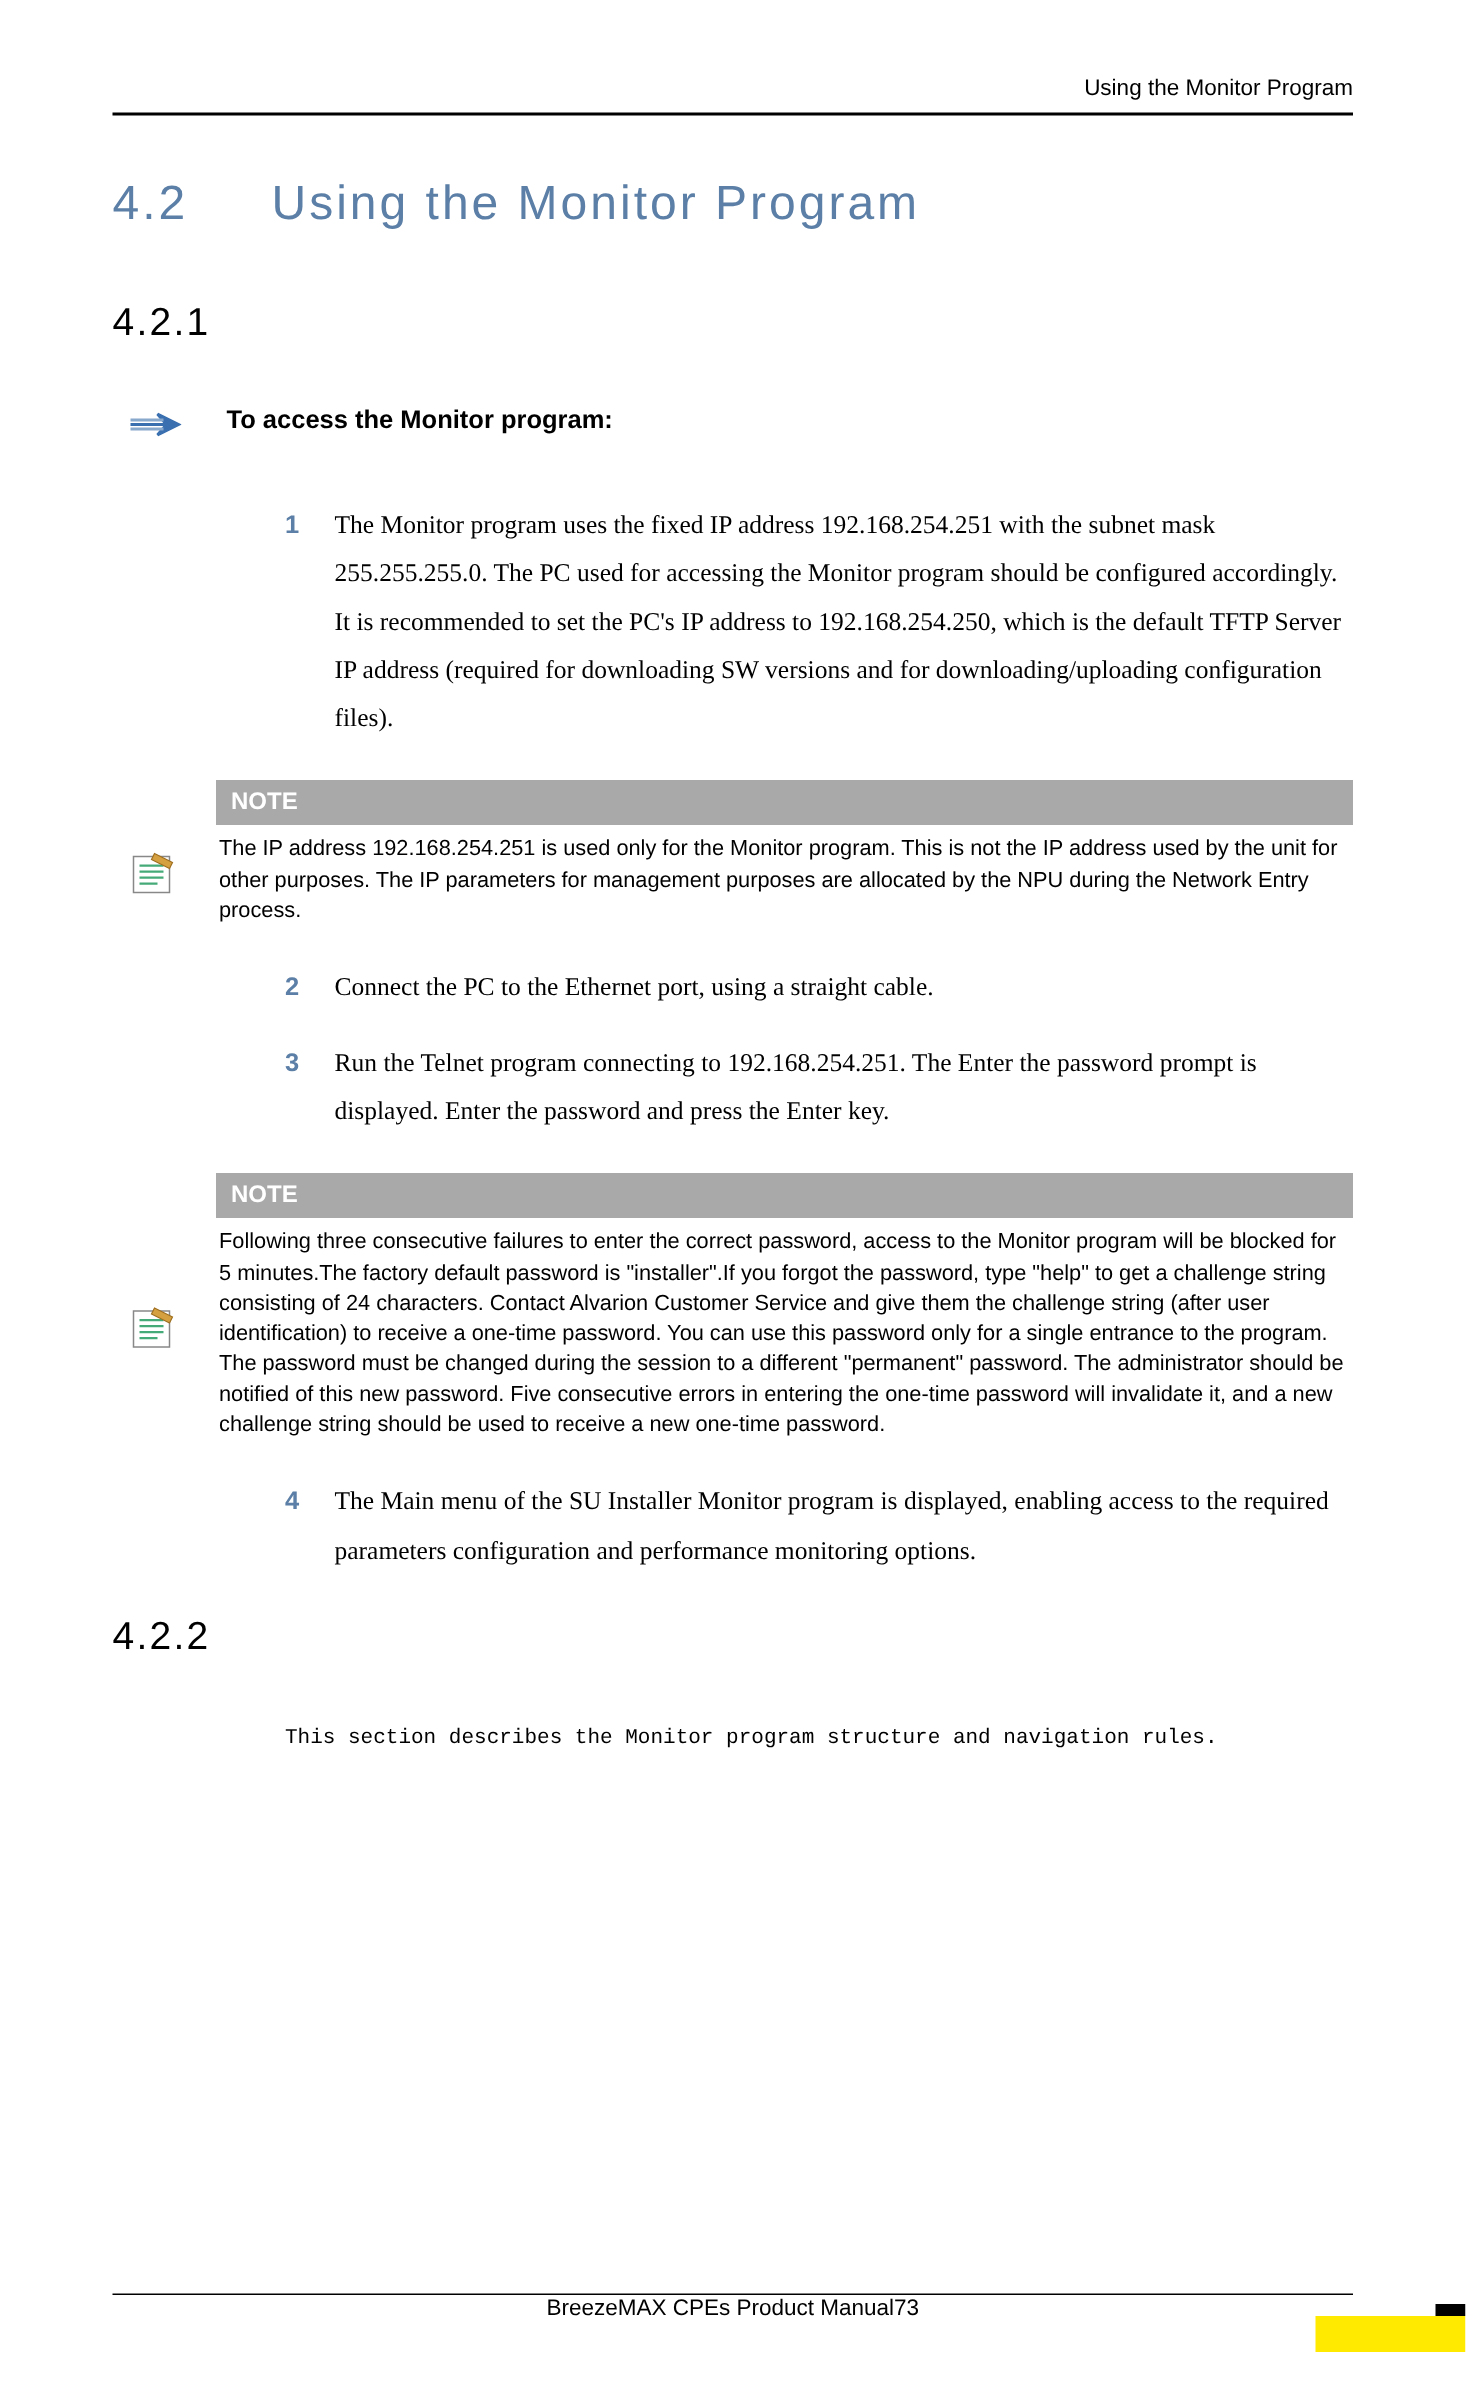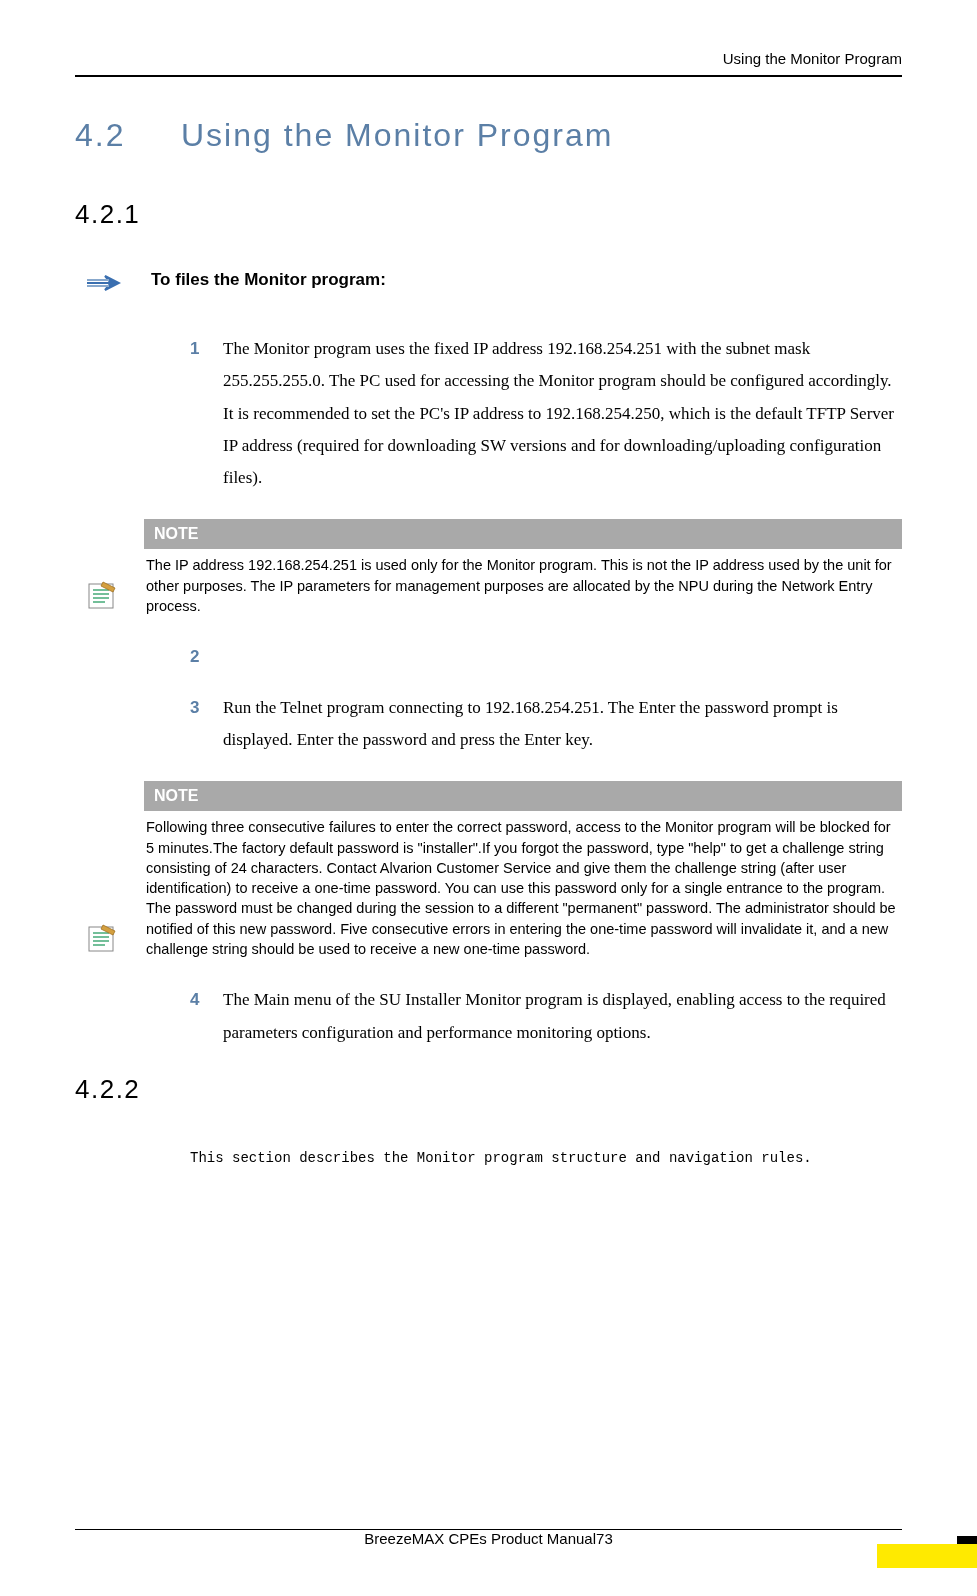--- a/index.html
+++ b/index.html
@@ -84,21 +84,21 @@
       font-weight: bold;
       font-size: 17px;
       min-width: 18px;
     }
     .step-text {
       font-family: Georgia, 'Times New Roman', serif;
     }
     .note-block {
       display: flex;
       gap: 25px;
-      align-items: flex-end;
+      align-items: center;
       margin: 20px 0 25px 0;
       padding-left: 10px;
     }
     .note-icon {
       flex-shrink: 0;
       margin-top: 32px;
     }
     .note-content {
       flex: 1;
     }
@@ -170,21 +170,21 @@
 </h2>
 
 <div class="access-row">
   <span class="arrow-icon">
     <svg width="36" height="22" viewBox="0 0 36 22">
       <path d="M 2 11 L 26 11 L 20 4 L 34 11 L 20 18 L 26 11" fill="#3a6fb0" stroke="#3a6fb0" stroke-width="2"></path>
       <path d="M 2 8 L 24 8 L 2 8" stroke="#88a8cc" stroke-width="2"></path>
       <path d="M 2 14 L 24 14" stroke="#88a8cc" stroke-width="2"></path>
     </svg>
   </span>
-  <span class="access-title">To files the Monitor program:</span>
+  <span class="access-title">To access the Monitor program:</span>
 </div>
 
 <ol class="step-list">
   <li class="step-item">
     <span class="step-num">1</span>
     <span class="step-text">The Monitor program uses the fixed IP address 192.168.254.251 with the subnet mask 255.255.255.0. The PC used for accessing the Monitor program should be configured accordingly. It is recommended to set the PC's IP address to 192.168.254.250, which is the default TFTP Server IP address (required for downloading SW versions and for downloading/uploading configuration files).</span>
   </li>
 </ol>
 
 <div class="note-block">
@@ -200,20 +200,21 @@
   </span>
   <div class="note-content">
     <div class="note-header">NOTE</div>
     <div class="note-body">The IP address 192.168.254.251 is used only for the Monitor program. This is not the IP address used by the unit for other purposes. The IP parameters for management purposes are allocated by the NPU during the Network Entry process.</div>
   </div>
 </div>
 
 <ol class="step-list">
   <li class="step-item">
     <span class="step-num">2</span>
+    <span class="step-text">Connect the PC to the Ethernet port, using a straight cable.</span>
   </li>
   <li class="step-item">
     <span class="step-num">3</span>
     <span class="step-text">Run the Telnet program connecting to 192.168.254.251. The Enter the password prompt  is displayed. Enter the password and press the Enter key.</span>
   </li>
 </ol>
 
 <div class="note-block">
   <span class="note-icon">
     <svg width="34" height="34" viewBox="0 0 34 34">

